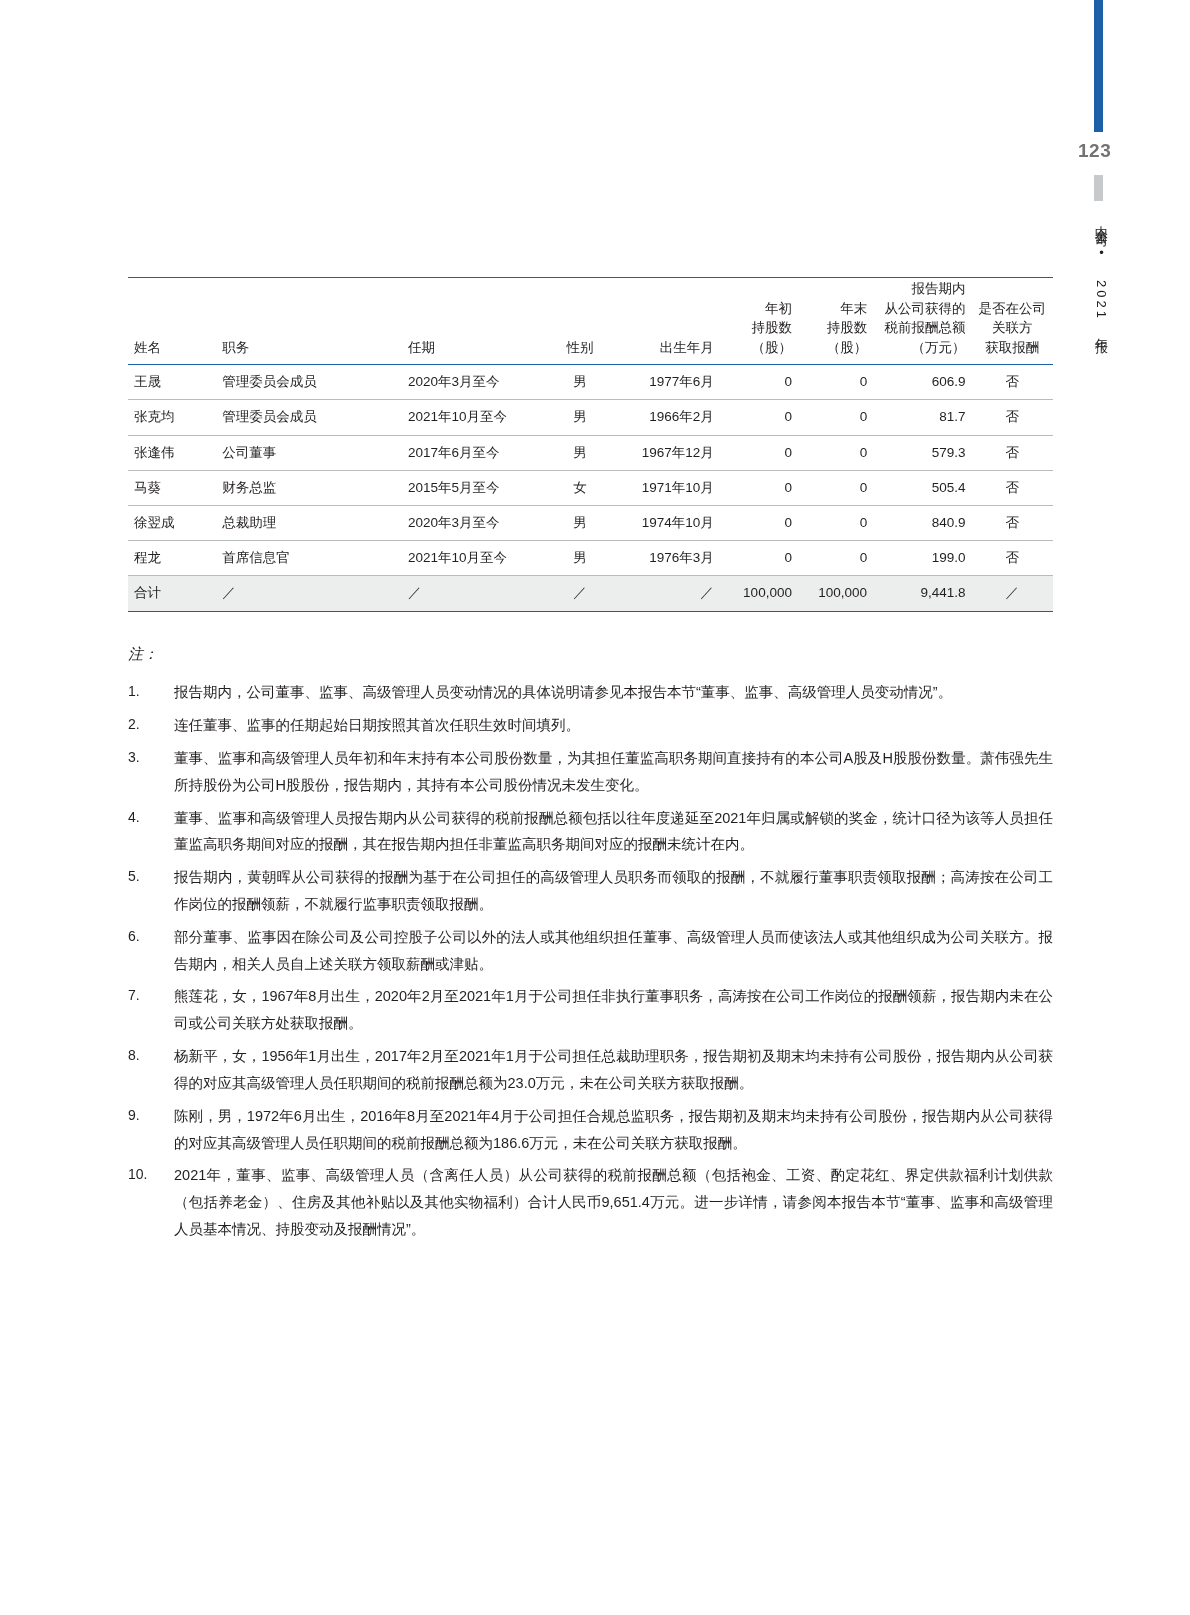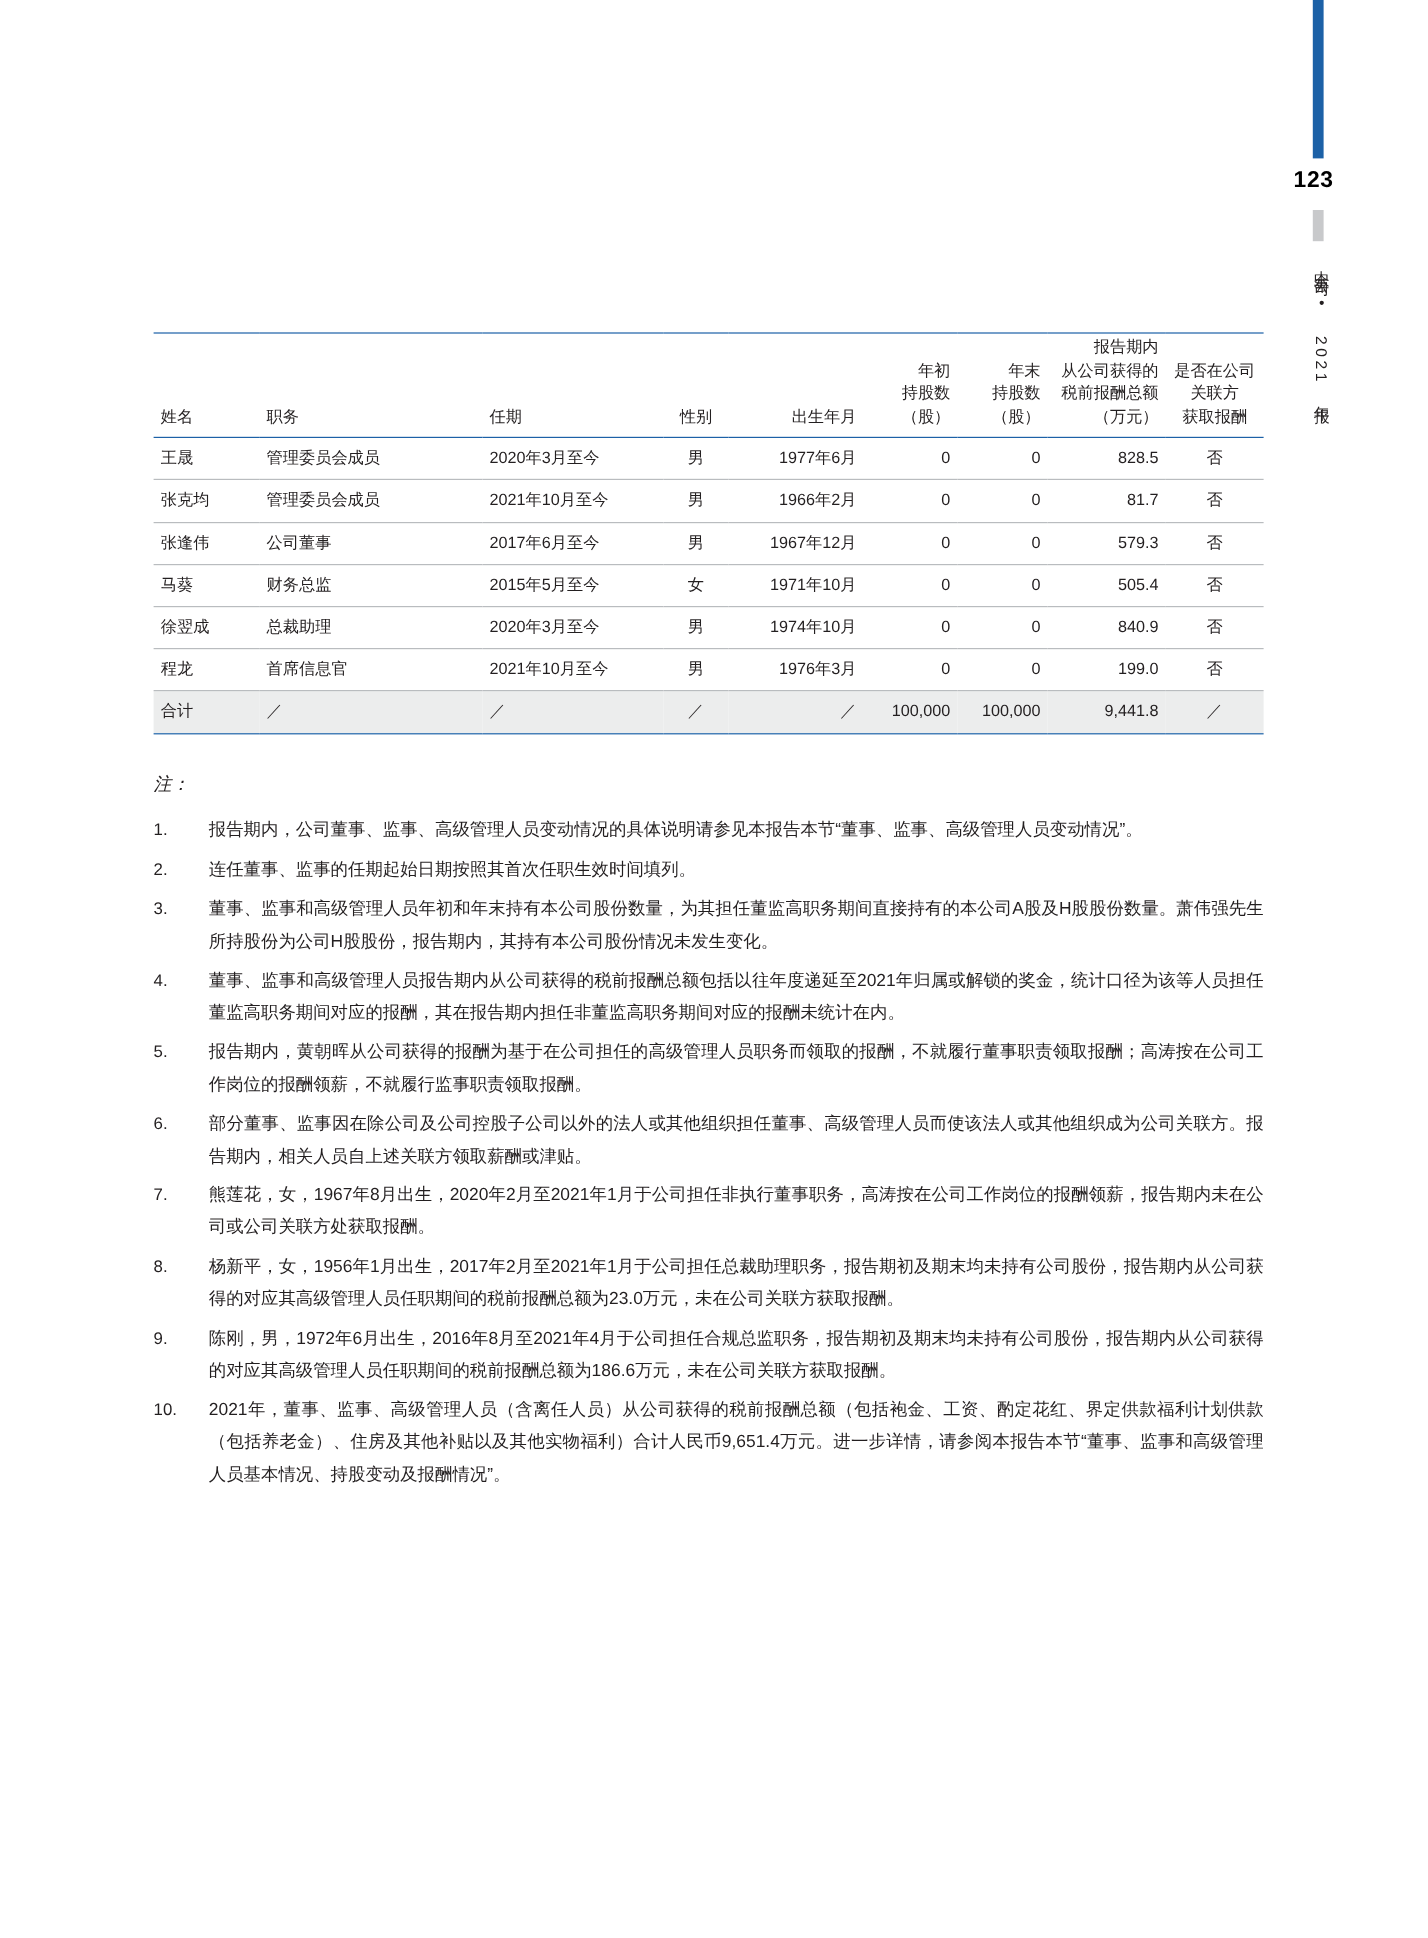--- a/index.html
+++ b/index.html
@@ -40,21 +40,21 @@
     height: 26px;
     background: #c8c9cb;
   }
   .page-number {
     position: absolute;
     left: 8px;
     top: 140px;
     font-size: 19px;
     font-weight: bold;
     letter-spacing: 0.5px;
-    color: #000000;
+    color: #737373;
   }
   .edge-vertical {
     position: absolute;
     left: 18px;
     top: 215px;
     width: 22px;
     writing-mode: vertical-rl;
     text-orientation: upright;
     font-size: 13px;
     letter-spacing: 3px;
@@ -208,21 +208,21 @@
     </thead>
     <tbody>
       <tr>
         <td class="c-name">王晟</td>
         <td class="c-title">管理委员会成员</td>
         <td class="c-term">2020年3月至今</td>
         <td class="c-gender">男</td>
         <td class="c-birth">1977年6月</td>
         <td class="c-begin">0</td>
         <td class="c-end">0</td>
-        <td class="c-pay">828.5</td>
+        <td class="c-pay">606.9</td>
         <td class="c-rel">否</td>
       </tr>
       <tr>
         <td class="c-name">张克均</td>
         <td class="c-title">管理委员会成员</td>
         <td class="c-term">2021年10月至今</td>
         <td class="c-gender">男</td>
         <td class="c-birth">1966年2月</td>
         <td class="c-begin">0</td>
         <td class="c-end">0</td>

